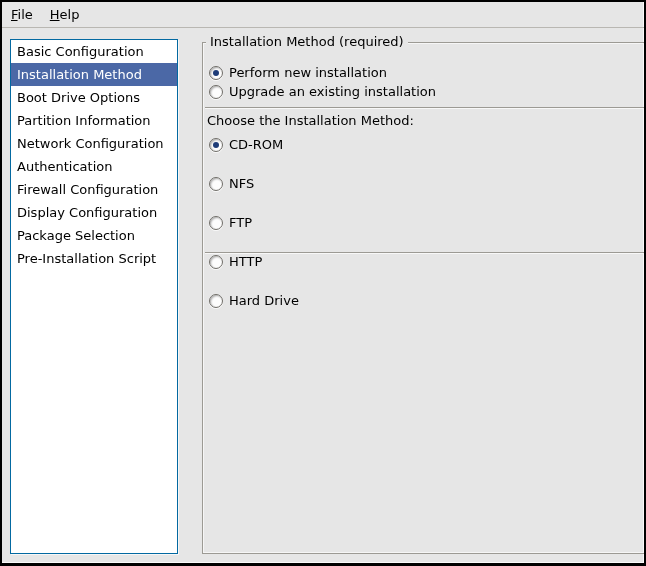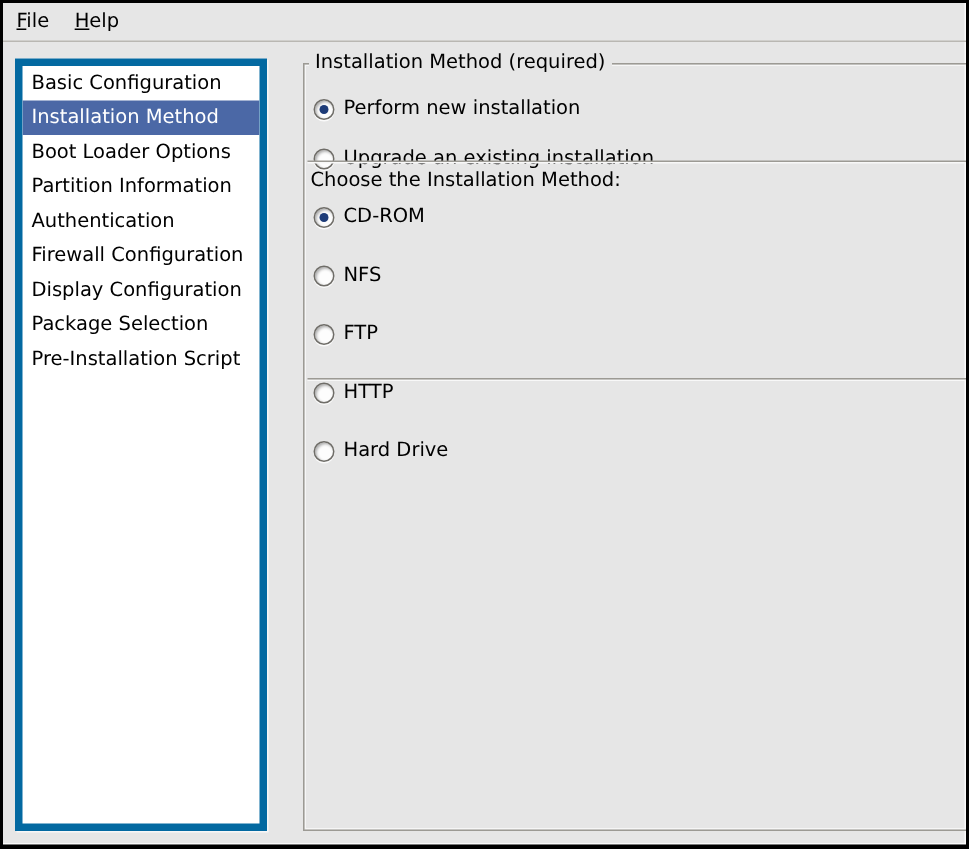--- a/index.html
+++ b/index.html
@@ -22,21 +22,21 @@
     display:flex;align-items:center;
     padding-left:8px;gap:15px;
   }
   .menu-item{line-height:25px;padding:16px 1px;cursor:default;}
   .menu-item u{text-decoration:underline;text-underline-offset:1px;}
   
   .sidebar{
     position:absolute;left:8px;top:37px;width:168px;height:515px;
     box-sizing:border-box;
     background:var(--list-bg,#ffffff);
-    border:5px solid #0369a1;
+    border:1px solid #0369a1;
     box-shadow:1px 1px 0 #f7f7f7;
     overflow:hidden;
   }
   .list-item{
     height:23px;line-height:23px;
     padding-left:6px;white-space:nowrap;cursor:default;
   }
   .list-item.selected{
     background:var(--selection-bg,#4b68a6);
     color:var(--selection-fg,#ffffff);
@@ -48,21 +48,21 @@
     border:1px solid #9c9a94;
     box-shadow:inset 0 0 0 1px #f6f6f6;
     margin-left:18px;
   }
   .frame-title{
     position:absolute;top:-9px;left:3px;
     background:var(--window-bg,#e6e6e6);
     padding:0 4px;line-height:16px;white-space:nowrap;
   }
   .opt-group{position:absolute;display:flex;flex-direction:column;}
-  .group-install{top:22px;left:6px;gap:18px;}
+  .group-install{top:22px;left:6px;gap:4px;}
   .group-method{top:94px;left:6px;gap:24px;}
   .opt{display:flex;align-items:center;gap:6px;height:15px;cursor:default;}
   .radio{
     flex:0 0 14px;width:14px;height:14px;box-sizing:border-box;
     border-radius:50%;
     background:#fdfdfd;
     border:1px solid #6f6d68;
     box-shadow:inset 1px 1px 2px rgba(0,0,0,.32), 0 1px 0 rgba(255,255,255,.8);
     position:relative;
   }
@@ -91,24 +91,27 @@
 
   <div class="sidebar">
 
   <div class="list-item">
         <span>Basic Configuration</span>
       </div>
       <div class="list-item selected">
         <span>Installation Method</span>
       </div>
       <div class="list-item">
-        <span>Boot Loader Options</span>
+        <span>Boot Drive Options</span>
       </div>
       <div class="list-item">
         <span>Partition Information</span>
+      </div>
+      <div class="list-item">
+        <span>Network Configuration</span>
       </div>
       <div class="list-item">
         <span>Authentication</span>
       </div>
       <div class="list-item">
         <span>Firewall Configuration</span>
       </div>
       <div class="list-item">
         <span>Display Configuration</span>
       </div>

